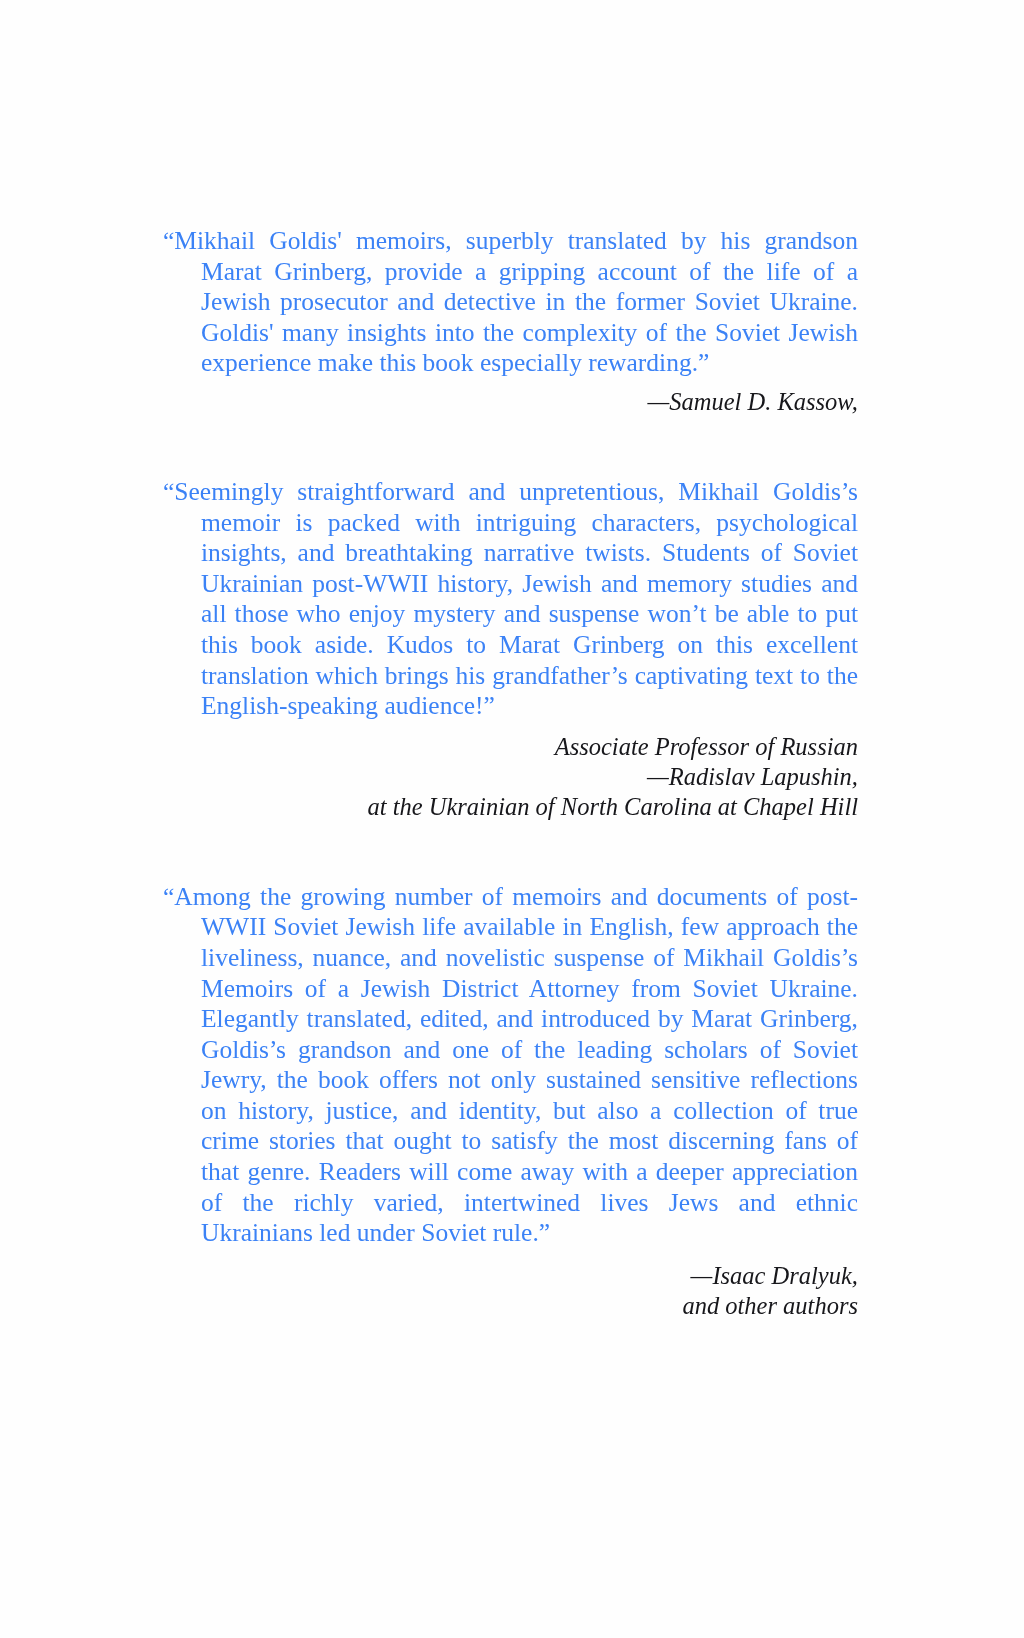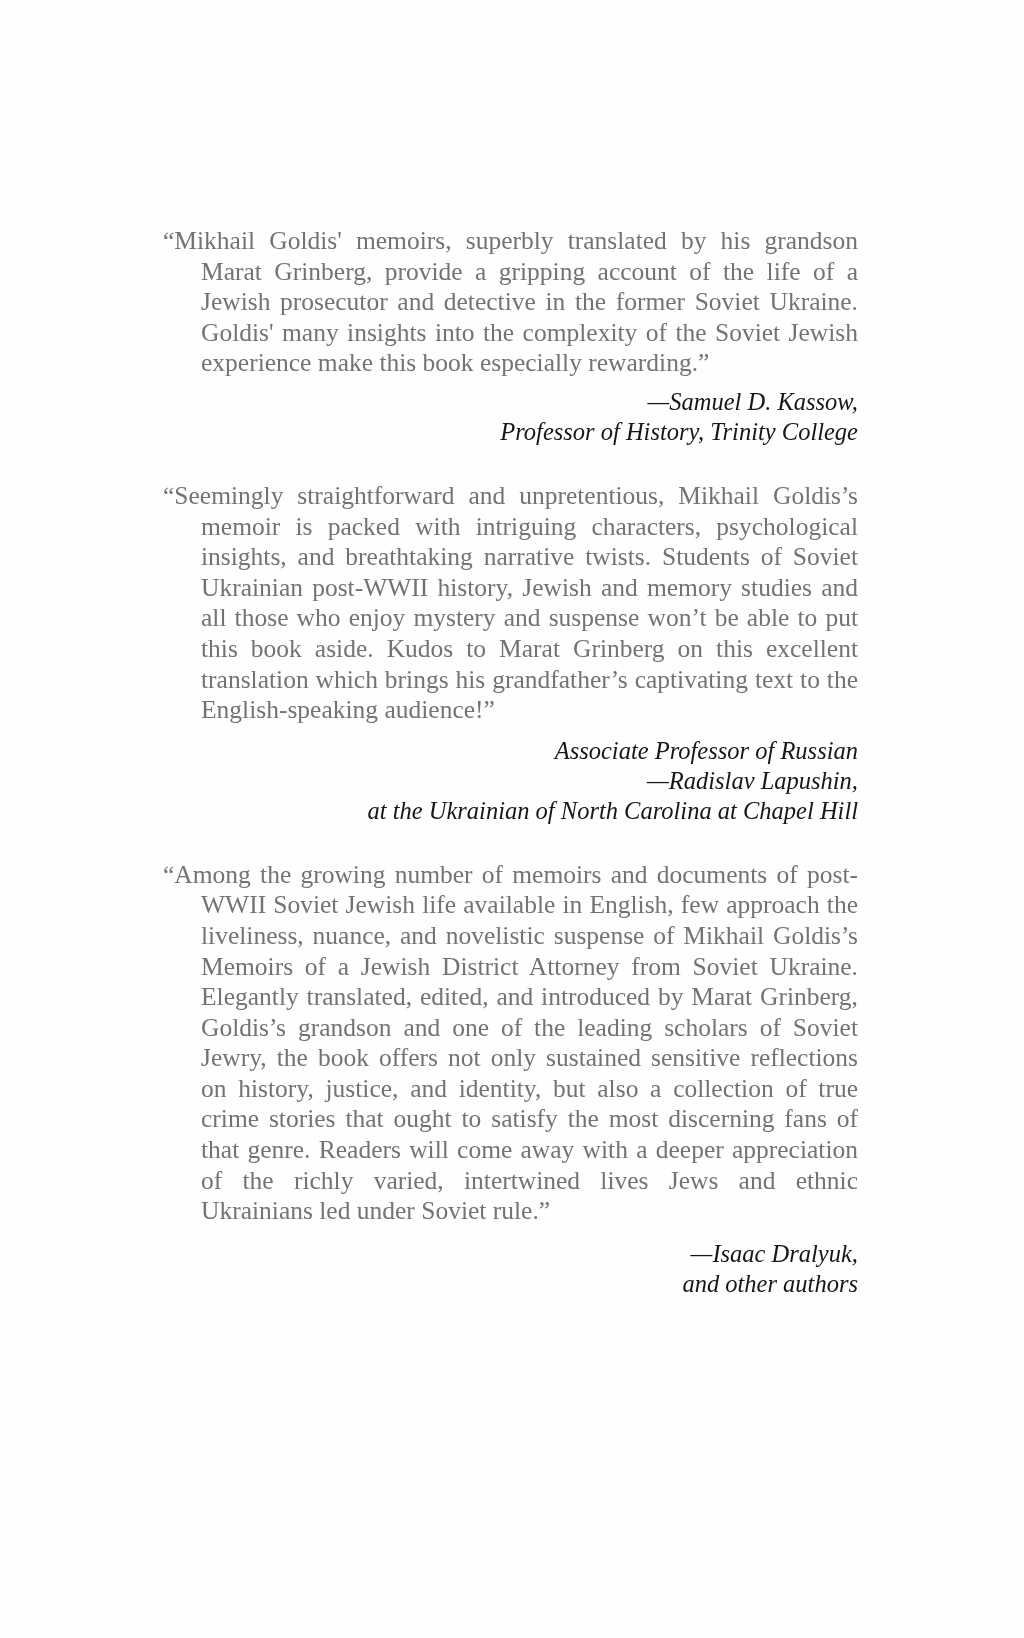--- a/index.html
+++ b/index.html
@@ -25,30 +25,30 @@
   .content {
     position: absolute;
     left: 163px;
     top: 226px;
     width: 695px;
   }
   .blurb {
     margin: 0 0 0 0;
   }
   .blurb + .blurb {
-    margin-top: 34px;
+    margin-top: 60px;
   }
   .quote {
     margin: 0;
     font-size: 25.5px;
     line-height: 30.6px;
     text-align: justify;
     text-justify: inter-word;
     hyphens: manual;
-    color: #737373;
+    color: #3b82f6;
     padding-left: 38px;
     text-indent: -38px;
   }
   .attribution {
     margin: 6px 0 0 0;
     text-align: right;
     font-style: italic;
     font-size: 24.5px;
     line-height: 30px;
     color: #17171b;
@@ -73,21 +73,20 @@
 </head>
 <body>
 
 <div class="page">
   <div class="content">
 
     <section class="blurb blurb-1">
       <p class="quote quote-b1">“Mikhail Goldis' memoirs, superbly translated by his grandson Marat Grinberg, provide a gripping account of the life of a Jewish prosecutor and detective in the former Soviet Ukraine. Goldis' many insights into the complexity of the Soviet Jewish experience make this book especially rewarding.”</p>
       <div class="attribution attr-1">
         <span class="attr-line">—Samuel D. Kassow,</span>
-        <span class="attr-line">Professor of History, Trinity College</span>
       </div>
     </section>
 
     <section class="blurb blurb-2">
       <p class="quote quote-b2">“Seemingly straightforward and unpretentious, Mikhail Goldis’s memoir is packed with intriguing characters, psychological insights, and breathtaking narrative twists. Students of Soviet Ukrainian post-WWII history, Jewish and memory studies and all those who enjoy mystery and suspense won’t be able to put this book aside. Kudos to Marat Grinberg on this excellent translation which brings his grandfather’s captivating text to the English-speaking audience!”</p>
       <div class="attribution attr-2">
         <span class="attr-line">Associate Professor of Russian</span>
         <span class="attr-line">—Radislav Lapushin,</span>
         <span class="attr-line">at the Ukrainian of North Carolina at Chapel Hill</span>
       </div>

